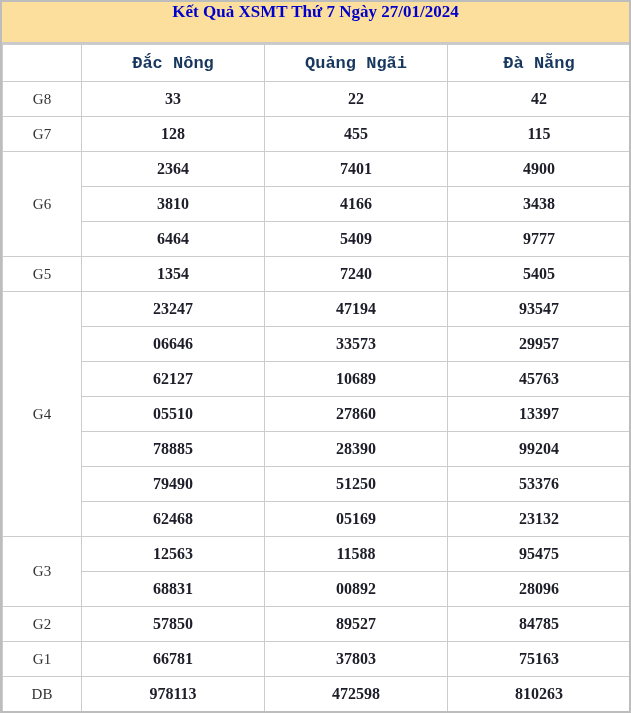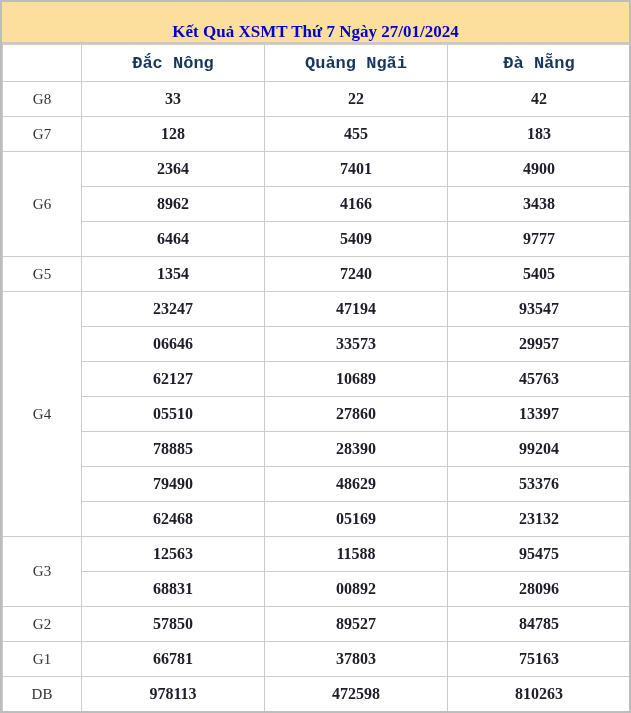--- a/index.html
+++ b/index.html
@@ -15,21 +15,21 @@
     border: 2px solid #bdbdbd;
     background: #ffffff;
     overflow: hidden;
   }
   .title-bar {
     box-sizing: border-box;
     height: 42px;
     background: #fcdf9c;
     border-bottom: 2px solid #c9c9c9;
     display: flex;
-    align-items: flex-end;
+    align-items: flex-start;
     justify-content: center;
     color: #0000cc;
     font-weight: bold;
     font-size: 17px;
   }
   table.results {
     width: 100%;
     border-collapse: collapse;
     table-layout: fixed;
   }
@@ -90,30 +90,30 @@
         <tr>
           <td rowspan="1" class="label red">G8</td>
           <td class="value red">33</td>
           <td class="value red">22</td>
           <td class="value red">42</td>
         </tr>
         <tr>
           <td rowspan="1" class="label">G7</td>
           <td class="value">128</td>
           <td class="value">455</td>
-          <td class="value">183</td>
+          <td class="value">115</td>
         </tr>
         <tr>
           <td rowspan="3" class="label">G6</td>
           <td class="value">2364</td>
           <td class="value">7401</td>
           <td class="value">4900</td>
         </tr>
         <tr>
-          <td class="value">8962</td>
+          <td class="value">3810</td>
           <td class="value">4166</td>
           <td class="value">3438</td>
         </tr>
         <tr>
           <td class="value">6464</td>
           <td class="value">5409</td>
           <td class="value">9777</td>
         </tr>
         <tr>
           <td rowspan="1" class="label">G5</td>
@@ -142,21 +142,21 @@
           <td class="value">27860</td>
           <td class="value">13397</td>
         </tr>
         <tr>
           <td class="value">78885</td>
           <td class="value">28390</td>
           <td class="value">99204</td>
         </tr>
         <tr>
           <td class="value">79490</td>
-          <td class="value">48629</td>
+          <td class="value">51250</td>
           <td class="value">53376</td>
         </tr>
         <tr>
           <td class="value">62468</td>
           <td class="value">05169</td>
           <td class="value">23132</td>
         </tr>
         <tr>
           <td rowspan="2" class="label">G3</td>
           <td class="value">12563</td>

